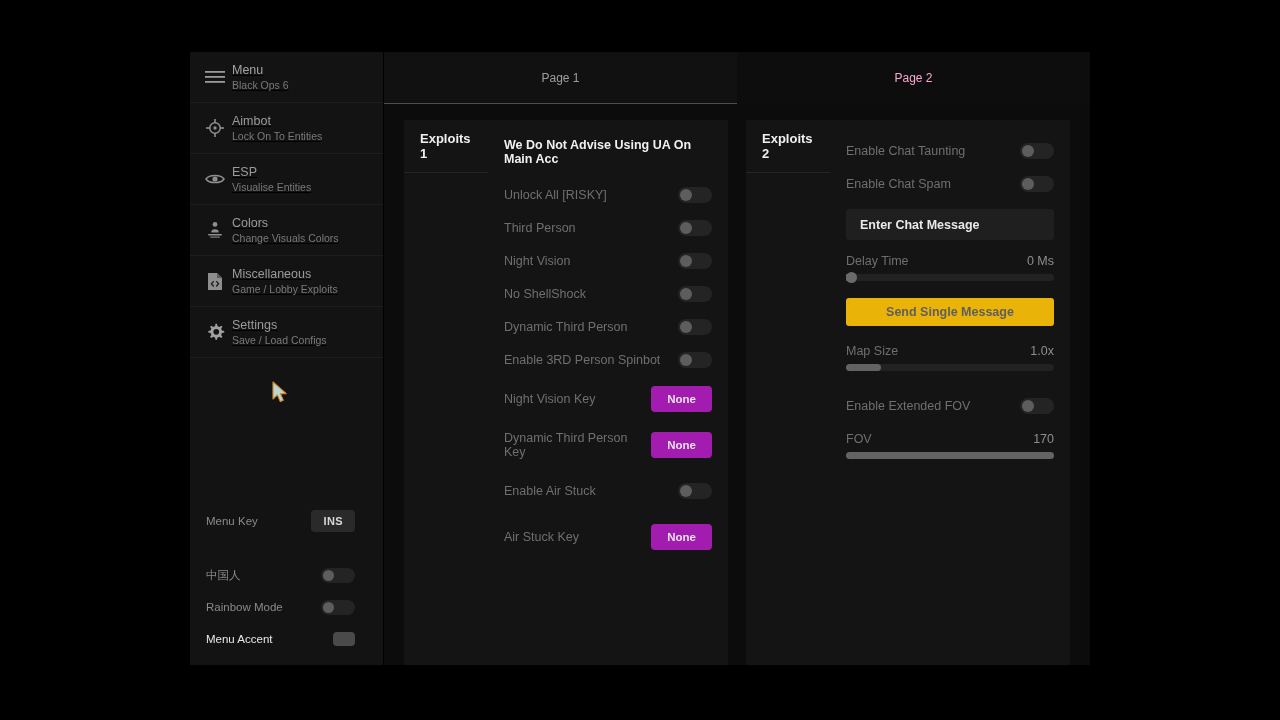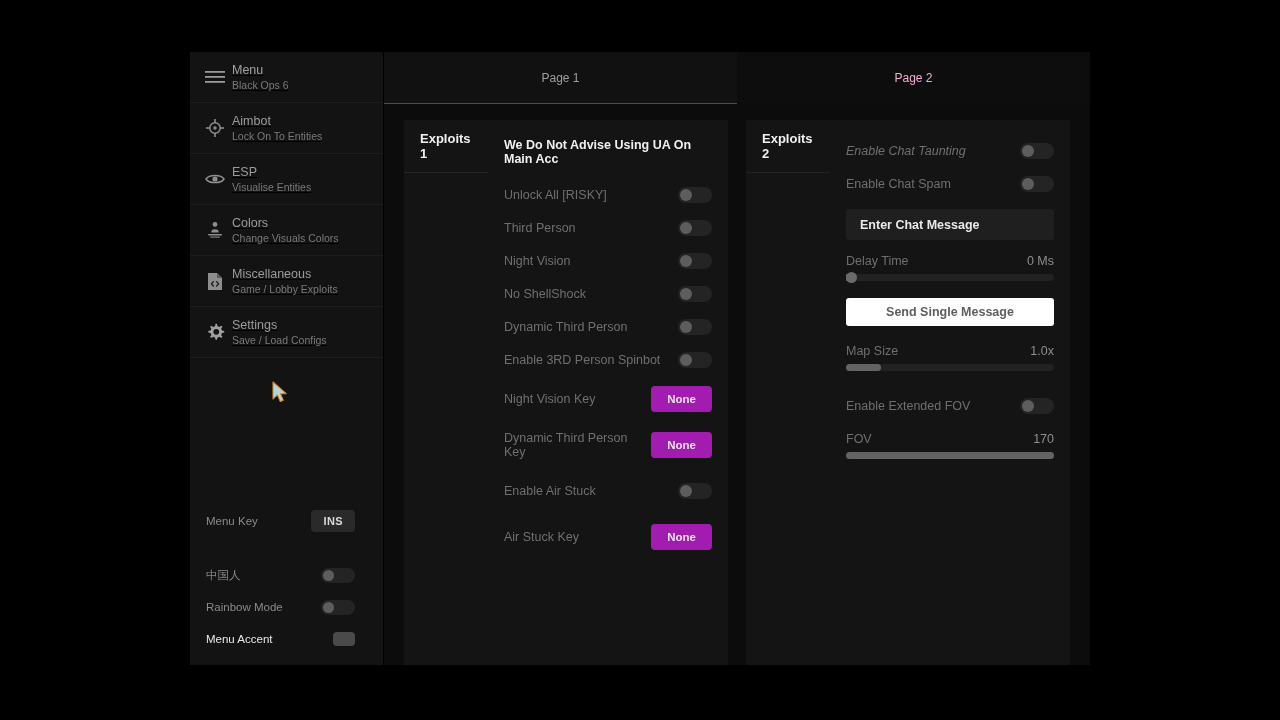--- a/index.html
+++ b/index.html
@@ -257,21 +257,21 @@
   }
   .track .knob {
     position: absolute;
     top: -2px;
     width: 11px; height: 11px;
     border-radius: 50%;
     background: #6a6a6a;
   }
 
   .bigbtn {
-    background: #ffffff;
+    background: #eab308;
     border-radius: 3px;
     height: 28px;
     display: flex;
     align-items: center;
     justify-content: center;
     font-size: 12.5px;
     font-weight: bold;
     color: #5f5f5f;
     margin: 17px 0 12px 0;
   }
@@ -464,21 +464,21 @@
             <span class="nonebtn">None</span>
           </div>
 
         </div>
       </div>
 
       <div class="panel">
         <div class="panel-head">Exploits 2</div>
         <div class="panel-body">
 
-          <div class="item" style="margin-top:4px;font-style:italic;">
+          <div class="item" style="margin-top:4px;">
             <span class="lbl">Enable Chat Taunting</span>
             <span class="toggle"></span>
           </div>
           <div class="item">
             <span class="lbl">Enable Chat Spam</span>
             <span class="toggle"></span>
           </div>
 
           <div class="textfield">
             <span>Enter Chat Message</span>

